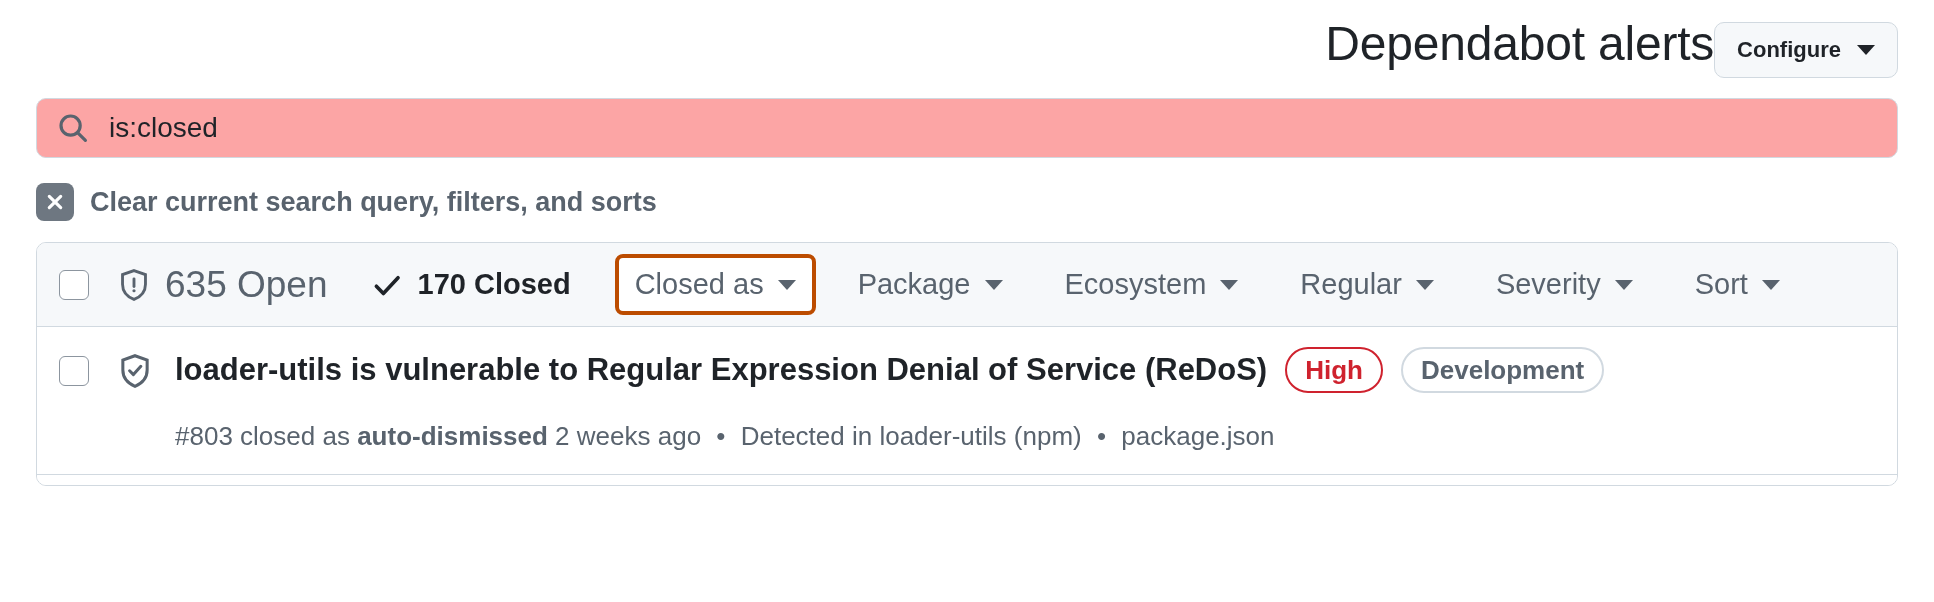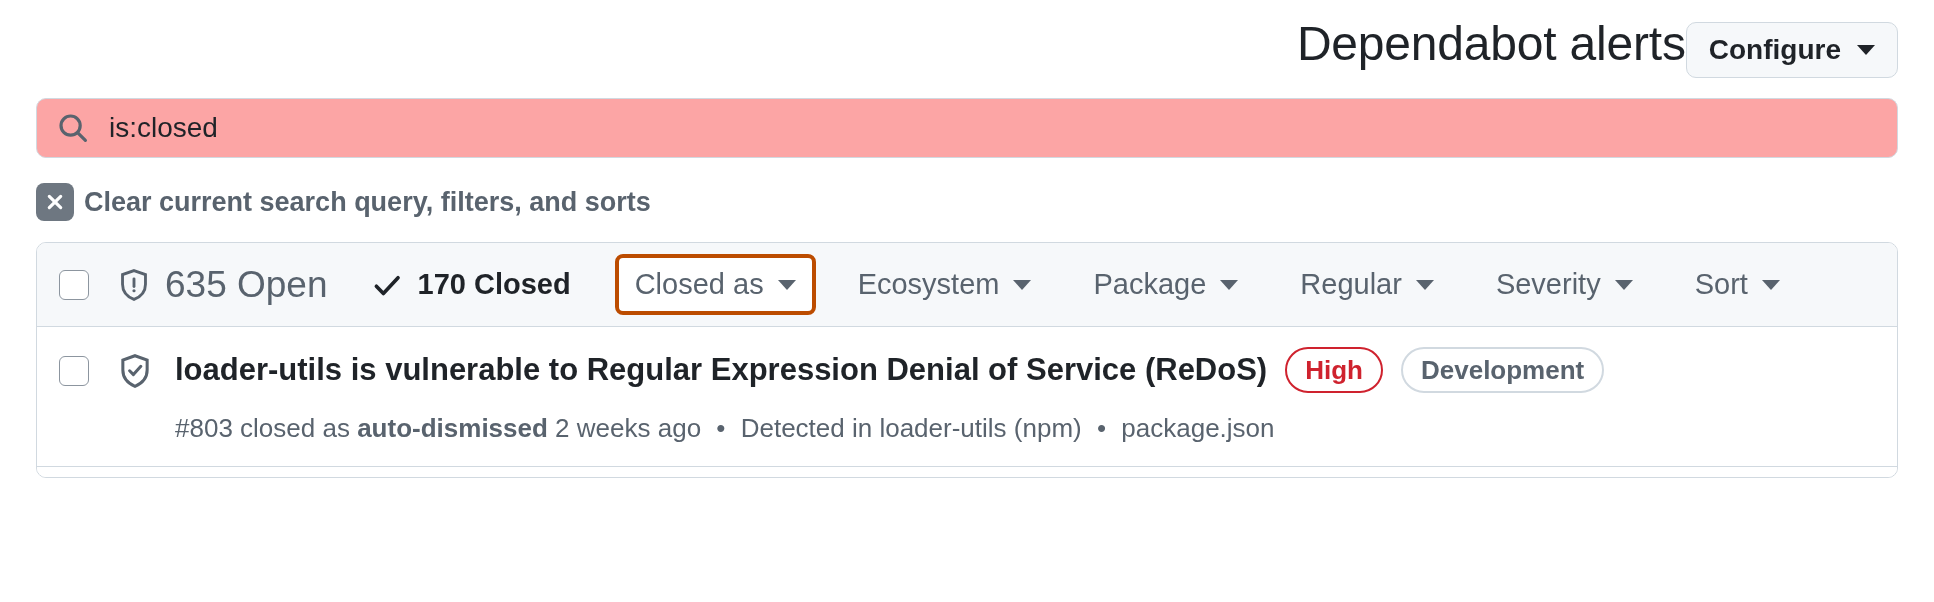--- a/index.html
+++ b/index.html
@@ -19,21 +19,21 @@
     height: 96px; padding-top: 14px;
   }
   .page-title {
     font-size: 48px; font-weight: 400; line-height: 1.25;
     color: #1f2328; letter-spacing: -0.2px; white-space: nowrap;
   }
   .configure-btn {
     display: inline-flex; align-items: center; gap: 16px;
     height: 56px; padding: 0 22px;
     background: #f6f8fa; border: 1px solid #d1d9e0; border-radius: 10px;
-    font-size: 28px; font-weight: 600; color: #1f2328; cursor: pointer;
+    font-size: 22px; font-weight: 600; color: #1f2328; cursor: pointer;
     margin-top: 8px; white-space: nowrap;
   }
   .caret {
     width: 0; height: 0; display: inline-block;
     border-left: 9px solid transparent; border-right: 9px solid transparent;
     border-top: 10px solid currentColor;
   }
 
   
   .search-box {
@@ -44,21 +44,21 @@
   }
   .search-icon { flex: 0 0 auto; display: flex; color: #59636e; }
   .search-value {
     font-size: 28px; color: #1f2328; line-height: 1;
     background: transparent; border: 0; outline: none;
     font-family: "Liberation Sans", sans-serif; width: 100%; padding: 0;
   }
 
   
   .clear-row {
-    display: flex; align-items: center; gap: 10px;
+    display: flex; align-items: center; gap: 16px;
     margin-top: 22px; height: 44px; cursor: pointer;
   }
   .clear-icon {
     width: 38px; height: 38px; border-radius: 8px; background: #6e7781;
     display: flex; align-items: center; justify-content: center; flex: 0 0 auto;
   }
   .clear-label {
     font-size: 27px; font-weight: 700; color: #59636e; white-space: nowrap;
   }
 
@@ -113,21 +113,21 @@
     line-height: 1.15; white-space: nowrap; cursor: pointer;
   }
   .badge {
     display: inline-flex; align-items: center; justify-content: center;
     height: 46px; padding: 0 18px; border-radius: 999px;
     font-size: 26px; font-weight: 600; white-space: nowrap;
   }
   .badge-severity { color: #cf222e; border: 2px solid #cf222e; background: #fff; }
   .badge-scope { color: #59636e; border: 2px solid #d1d9e0; background: #fff; font-weight: 700; }
   .alert-meta {
-    margin-top: 20px; font-size: 26px; color: #59636e;
+    margin-top: 28px; font-size: 26px; color: #59636e;
     line-height: 1.2; white-space: nowrap;
   }
   .alert-meta strong { font-weight: 700; color: #59636e; }
   .alert-meta .dot { margin: 0 8px; }
 
   .alert-row-partial { height: 10px; background: #fff; }
 </style>
 </head>
 <body>
 
@@ -185,25 +185,25 @@
         </span>
         <span>170 Closed</span>
       </span>
 
       <div class="filter-group">
         <span class="filter-item highlighted">
           <span>Closed as</span>
           <span class="caret"></span>
         </span>
         <span class="filter-item">
+          <span>Package</span>
+          <span class="caret"></span>
+        </span>
+        <span class="filter-item">
           <span>Ecosystem</span>
-          <span class="caret"></span>
-        </span>
-        <span class="filter-item">
-          <span>Package</span>
           <span class="caret"></span>
         </span>
         <span class="filter-item">
           <span>Regular</span>
           <span class="caret"></span>
         </span>
         <span class="filter-item">
           <span>Severity</span>
           <span class="caret"></span>
         </span>

